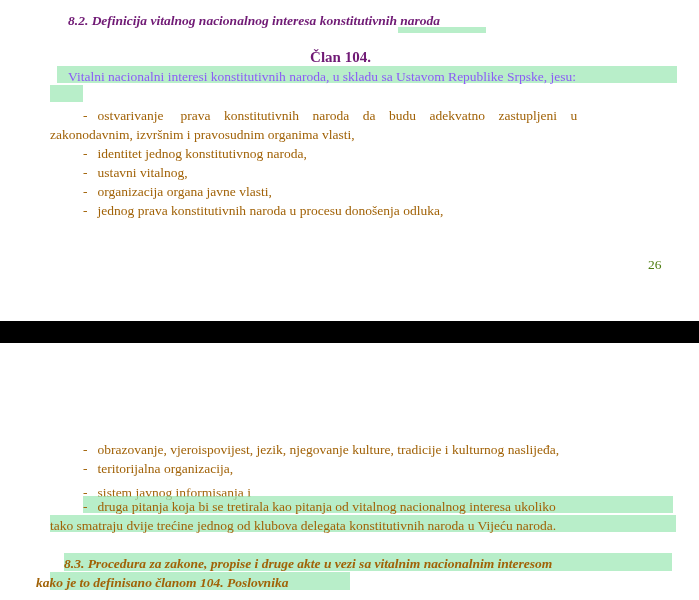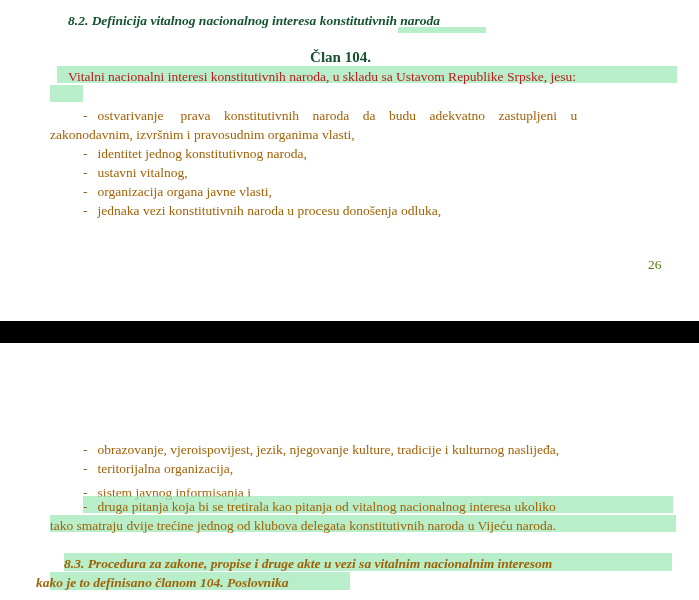--- a/index.html
+++ b/index.html
@@ -21,30 +21,30 @@
     top: 0;
     width: 699px;
     height: 600px;
   }
 
   
   .txt {
     position: absolute;
     font-size: 13.5px;
     line-height: 19px;
-    color: #14532d;
+    color: #701a75;
     white-space: pre;
   }
   .just {
     position: absolute;
     font-size: 13.5px;
     line-height: 19.5px;
     text-align: justify;
     text-justify: inter-word;
-    color: #b91c1c;
+    color: #8b5cf6;
   }
   .bolditalic {
     font-weight: bold;
     font-style: italic;
   }
   .bold {
     font-weight: bold;
   }
   .center {
     text-align: center;
@@ -94,21 +94,21 @@
   <div class="hl" style="left:57px; top:66px; width:620px; height:17px;"></div>
   <div class="hl" style="left:50px; top:85px; width:33px; height:17px;"></div>
 
   <div class="just" style="left:50px; top:67px; width:628px; text-indent:18px;">Vitalni nacionalni interesi konstitutivnih naroda, u skladu sa Ustavom Republike Srpske, jesu:</div>
 
   <div class="bullet-line" style="left:83px; top:106px;">-   ostvarivanje     prava    konstitutivnih    naroda    da    budu    adekvatno    zastupljeni    u</div>
   <div class="bullet-line" style="left:50px; top:125px;">zakonodavnim, izvršnim i pravosudnim organima vlasti,</div>
   <div class="bullet-line" style="left:83px; top:144px;">-   identitet jednog konstitutivnog naroda,</div>
   <div class="bullet-line" style="left:83px; top:163px;">-   ustavni vitalnog,</div>
   <div class="bullet-line" style="left:83px; top:182px;">-   organizacija organa javne vlasti,</div>
-  <div class="bullet-line" style="left:83px; top:201px;">-   jednaka vezi konstitutivnih naroda u procesu donošenja odluka,</div>
+  <div class="bullet-line" style="left:83px; top:201px;">-   jednog prava konstitutivnih naroda u procesu donošenja odluka,</div>
 
   <div class="pagenum" style="left:648px; top:257px;">26</div>
 
   <div class="band" style="top:321px; height:22px;"></div>
 
   <div class="bullet-line" style="left:83px; top:440px;">-   obrazovanje, vjeroispovijest, jezik, njegovanje kulture, tradicije i kulturnog naslijeđa,</div>
   <div class="bullet-line" style="left:83px; top:459px;">-   teritorijalna organizacija,</div>
   <div class="bullet-line" style="left:83px; top:483px;">-   sistem javnog informisanja i</div>
 
   <div class="hl" style="left:83px; top:496px; width:590px; height:17px;"></div>

